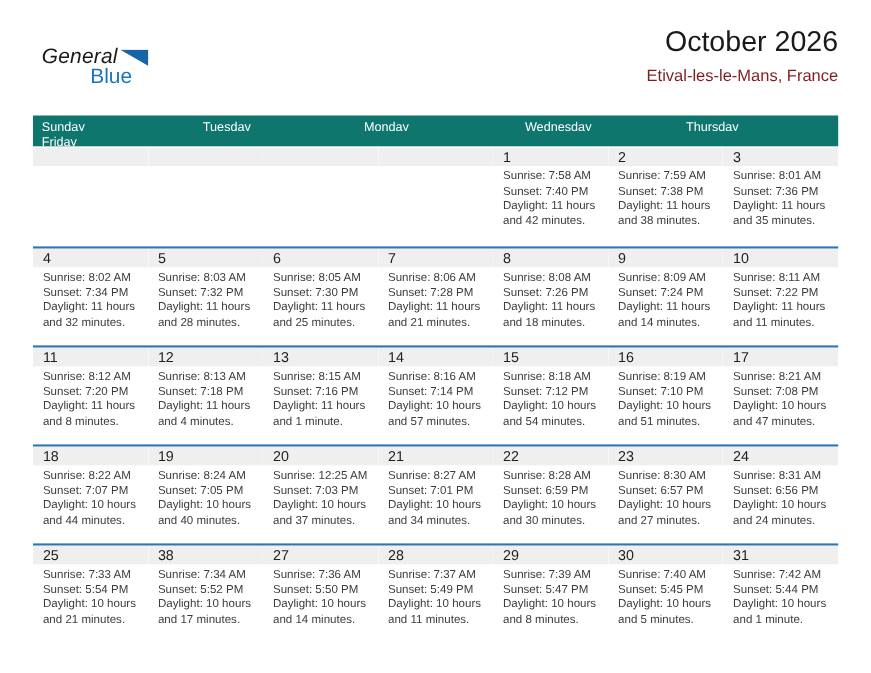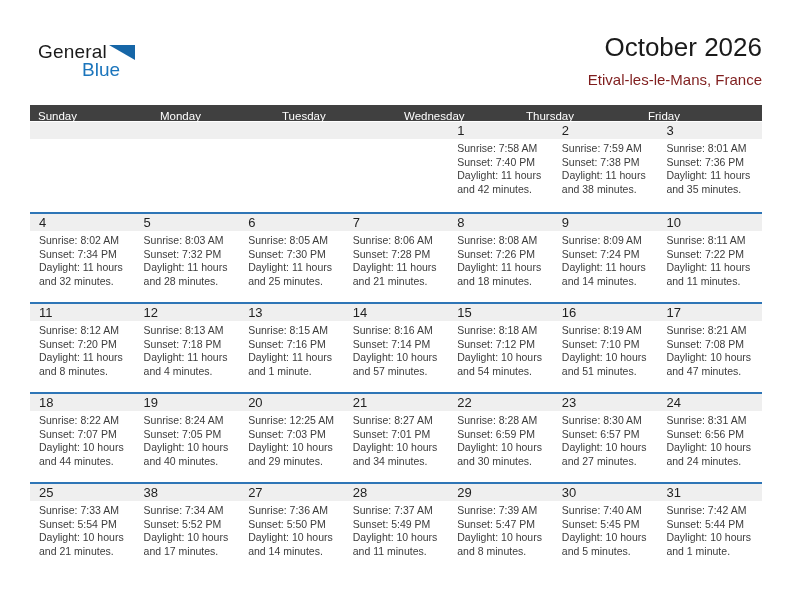--- a/index.html
+++ b/index.html
@@ -7,39 +7,39 @@
   body {
     width: 792px; height: 612px;
     font-family: "Liberation Sans", sans-serif;
     position: relative;
     overflow: hidden;
   }
   .page { position: absolute; inset: 0; background: #ffffff; }
 
   
   .logo { position: absolute; left: 38px; top: 42px; width: 110px; height: 44px; }
-  .logo-top { display: flex; align-items: flex-end; }
+  .logo-top { display: flex; align-items: flex-end; font-style: italic; }
   .logo-word1 { font-size: 19px; color: #1a1a1a; letter-spacing: 0.2px; line-height: 19px; }
   .logo-triangle {
     width: 26px; height: 15px; margin-left: 2px; margin-bottom: 1px;
     background: #1666a7;
     clip-path: polygon(0 0, 100% 0, 100% 100%);
   }
   .logo-word2 { font-size: 19px; color: #1b75bc; line-height: 17px; margin-left: 44px; }
 
   
-  .title-block { position: absolute; right: 30px; top: 32px; text-align: right; }
+  .title-block { position: absolute; right: 30px; top: 22px; text-align: right; }
   .cal-title { font-size: 26px; color: #1a1a1a; font-weight: 400; line-height: 30px; }
   .cal-location { font-size: 15px; color: #7f1d1d; font-weight: 400; margin-top: 9px; }
 
   
   .calendar { position: absolute; left: 30px; top: 105px; width: 732px; }
   .weekday-row {
-    display: grid; grid-template-columns: repeat(6, 1fr);
-    background: #404040; height: 16px;
+    display: grid; grid-template-columns: repeat(5, 1fr);
+    background: #0f766e; height: 28px;
   }
   .weekday-cell {
     color: #ffffff; font-size: 11.5px; line-height: 22px;
     padding-left: 8px; overflow: hidden; white-space: nowrap;
   }
   .week-row {
     display: grid; grid-template-columns: repeat(7, 1fr);
     height: 90px;
   }
   .week-row + .week-row { border-top: 2px solid #2e75b6; }
@@ -70,22 +70,22 @@
   </div>
 
   <div class="title-block">
     <div class="cal-title">October 2026</div>
     <div class="cal-location">Etival-les-le-Mans, France</div>
   </div>
 
   <div class="calendar">
     <div class="weekday-row" id="weekday-row">
         <div class="weekday-cell">Sunday</div>
+        <div class="weekday-cell">Tuesday</div>
         <div class="weekday-cell">Monday</div>
-        <div class="weekday-cell">Tuesday</div>
         <div class="weekday-cell">Wednesday</div>
         <div class="weekday-cell">Thursday</div>
         <div class="weekday-cell">Friday</div>
       </div>
     <div id="weeks-container">
         <div class="week-row">
           <div class="day-cell">
             <div class="day-num-band"></div>
           </div>
           <div class="day-cell">
@@ -273,21 +273,21 @@
               <div class="day-line">Daylight: 10 hours</div>
               <div class="day-line">and 40 minutes.</div>
             </div>
           </div>
           <div class="day-cell">
             <div class="day-num-band">20</div>
             <div class="day-lines">
               <div class="day-line">Sunrise: 12:25 AM</div>
               <div class="day-line">Sunset: 7:03 PM</div>
               <div class="day-line">Daylight: 10 hours</div>
-              <div class="day-line">and 29 minutes.</div>
+              <div class="day-line">and 37 minutes.</div>
             </div>
           </div>
           <div class="day-cell">
             <div class="day-num-band">21</div>
             <div class="day-lines">
               <div class="day-line">Sunrise: 8:27 AM</div>
               <div class="day-line">Sunset: 7:01 PM</div>
               <div class="day-line">Daylight: 10 hours</div>
               <div class="day-line">and 34 minutes.</div>
             </div>

